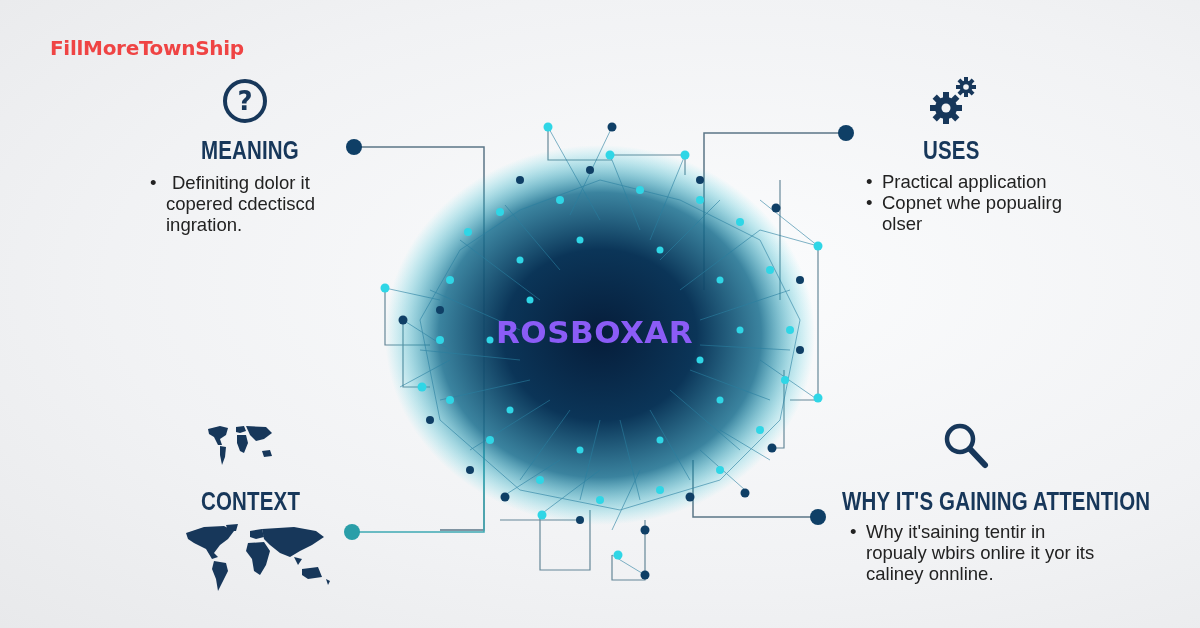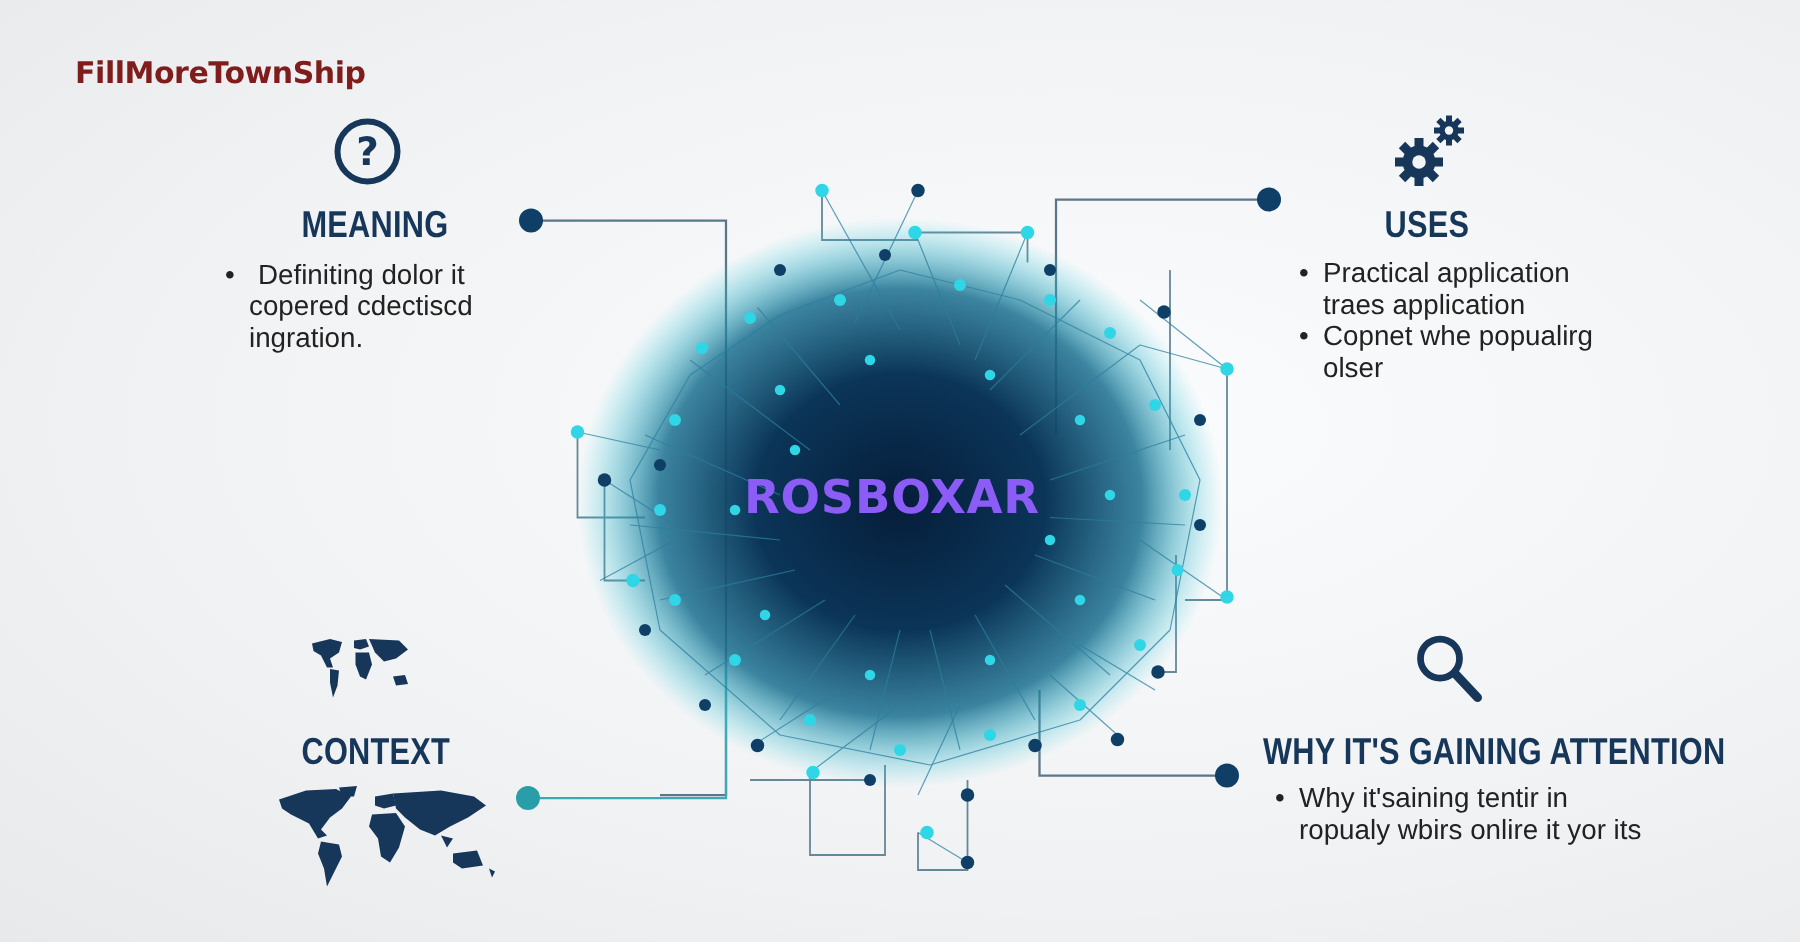--- a/index.html
+++ b/index.html
@@ -4,21 +4,21 @@
 <style>
   html, body { margin: 0; padding: 0; }
   body {
     width: 1200px; height: 628px; overflow: hidden; position: relative;
     background: radial-gradient(ellipse at 60% 45%, #fbfcfd 0%, #f1f2f4 60%, #e8e9eb 100%);
     font-family: "Liberation Sans", sans-serif;
   }
   .brand {
     position: absolute; left: 50px; top: 36px;
     font-family: "DejaVu Sans", sans-serif; font-weight: bold; font-size: 20px;
-    color: #7f1d1d; letter-spacing: -0.3px;
+    color: #ef4444; letter-spacing: -0.3px;
   }
   .heading {
     position: absolute;
     font-family: "Liberation Sans", sans-serif; font-weight: bold;
     color: #17375a; transform: scaleX(0.82); transform-origin: left top;
     white-space: nowrap; font-size: 25px; letter-spacing: 0.2px;
   }
   .bullets {
     position: absolute; color: #222; font-size: 18.5px; line-height: 21px;
     font-family: "Liberation Sans", sans-serif;
@@ -240,21 +240,20 @@
     </g>
     <circle cx="18" cy="34" r="4.5" fill="#f3f4f6"></circle>
     <circle cx="38" cy="13" r="2.8" fill="#f3f4f6"></circle>
   </svg>
 </div>
 <div class="heading" style="left:923px;top:136px;">USES</div>
 <div class="bullets" style="left:866px;top:171px;width:240px;">
   <div class="item">
     <span class="dot">•</span>
     <div>Practical application</div>
-    <div>traes application</div>
   </div>
   <div class="item">
     <span class="dot">•</span>
     <div>Copnet whe popualirg</div>
     <div>olser</div>
   </div>
 </div>
 
 <div class="icon" style="left:206px;top:423px;">
   <svg width="70" height="44" viewBox="0 0 70 44">
@@ -290,14 +289,15 @@
     <circle cx="20" cy="19" r="13" fill="none" stroke="#17375a" stroke-width="4.5"></circle>
     <line x1="30" y1="29" x2="45" y2="45" stroke="#17375a" stroke-width="6" stroke-linecap="round"></line>
   </svg>
 </div>
 <div class="heading" style="left:842px;top:487px;">WHY IT'S GAINING ATTENTION</div>
 <div class="bullets" style="left:850px;top:521px;width:300px;">
   <div class="item">
     <span class="dot">•</span>
     <div>Why it'saining tentir in</div>
     <div>ropualy wbirs onlire it yor its</div>
+    <div>caliney onnline.</div>
   </div>
 </div>
 
 </body></html>

